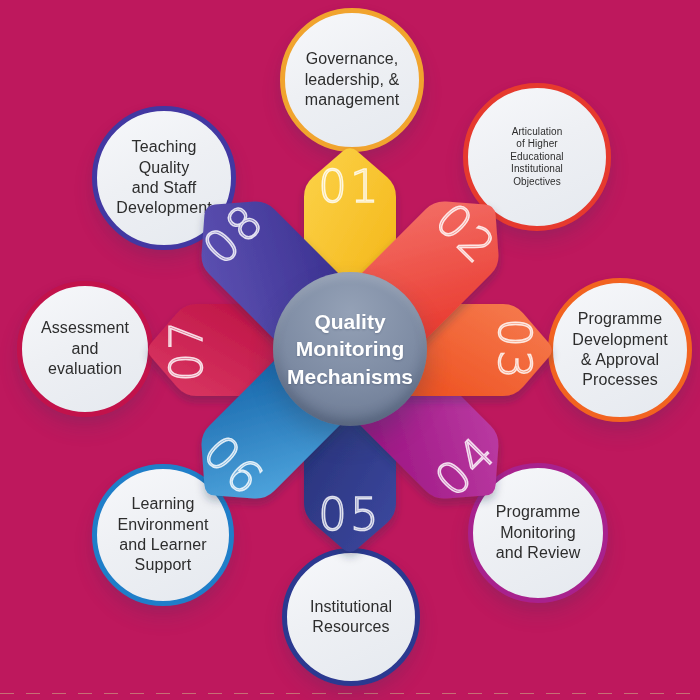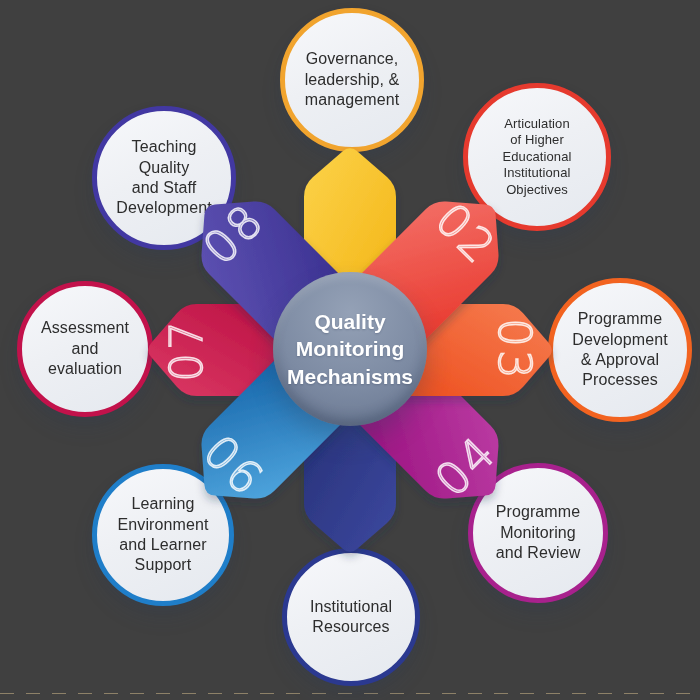--- a/index.html
+++ b/index.html
@@ -1,33 +1,33 @@
 <!DOCTYPE html>
 <html><head>
 <meta charset="utf-8">
 <style>
   html,body{margin:0;padding:0;background:#ffffff;}
   .stage{
-    position:relative;width:700px;height:700px;background:#404040;overflow:hidden;
+    position:relative;width:700px;height:700px;background:#be185d;overflow:hidden;
     font-family:"Liberation Sans",sans-serif;
   }
   
   .node{
     position:absolute;border-radius:50%;box-sizing:border-box;
     border:5px solid #999;
     background:linear-gradient(155deg,#f7f8fb 0%,#eef0f4 45%,#e5e9ef 100%);
     box-shadow:0 12px 20px rgba(44,62,99,.14),0 4px 8px rgba(44,62,99,.08);
     display:flex;align-items:center;justify-content:center;text-align:center;
     z-index:1;
   }
   .node .label{
     white-space:pre-line;color:#2d2d2d;font-weight:500;
     font-size:16px;line-height:1.28;letter-spacing:.1px;padding:4px;
   }
-  .node.small .label{font-size:13px;line-height:1.26;}
+  .node.small .label{font-size:10px;line-height:1.26;}
   .c1{left:280px;top:8px;  width:144px;height:144px;}
   .c2{left:463px;top:83px; width:148px;height:148px;}
   .c3{left:548px;top:278px;width:144px;height:144px;}
   .c4{left:468px;top:463px;width:140px;height:140px;}
   .c5{left:282px;top:548px;width:138px;height:138px;}
   .c6{left:92px; top:464px;width:142px;height:142px;}
   .c7{left:17px; top:281px;width:136px;height:136px;}
   .c8{left:92px; top:106px; width:144px;height:144px;}
   
   .petals{position:absolute;left:0;top:0;z-index:2;}
@@ -178,23 +178,25 @@
         <use href="#petalShape" fill="url(#g7)" transform="rotate(270 350 350)"></use>
       </g>
     <g filter="url(#pshadow)">
         <use href="#petalShape" fill="url(#g6)" transform="rotate(225 350 350)"></use>
       </g>
     <g filter="url(#pshadow)">
         <use href="#petalShape" fill="url(#g8)" transform="rotate(315 350 350)"></use>
       </g>
   </svg>
 
+  <div class="petal-number n01">01</div>
   <div class="petal-number n02">02</div>
   <div class="petal-number n03">03</div>
   <div class="petal-number n04">04</div>
+  <div class="petal-number n05">05</div>
   <div class="petal-number n06">06</div>
   <div class="petal-number n07">07</div>
   <div class="petal-number n08">08</div>
 
   <div class="hub">
     <div class="label">Quality
 Monitoring
 Mechanisms</div>
   </div>
 

